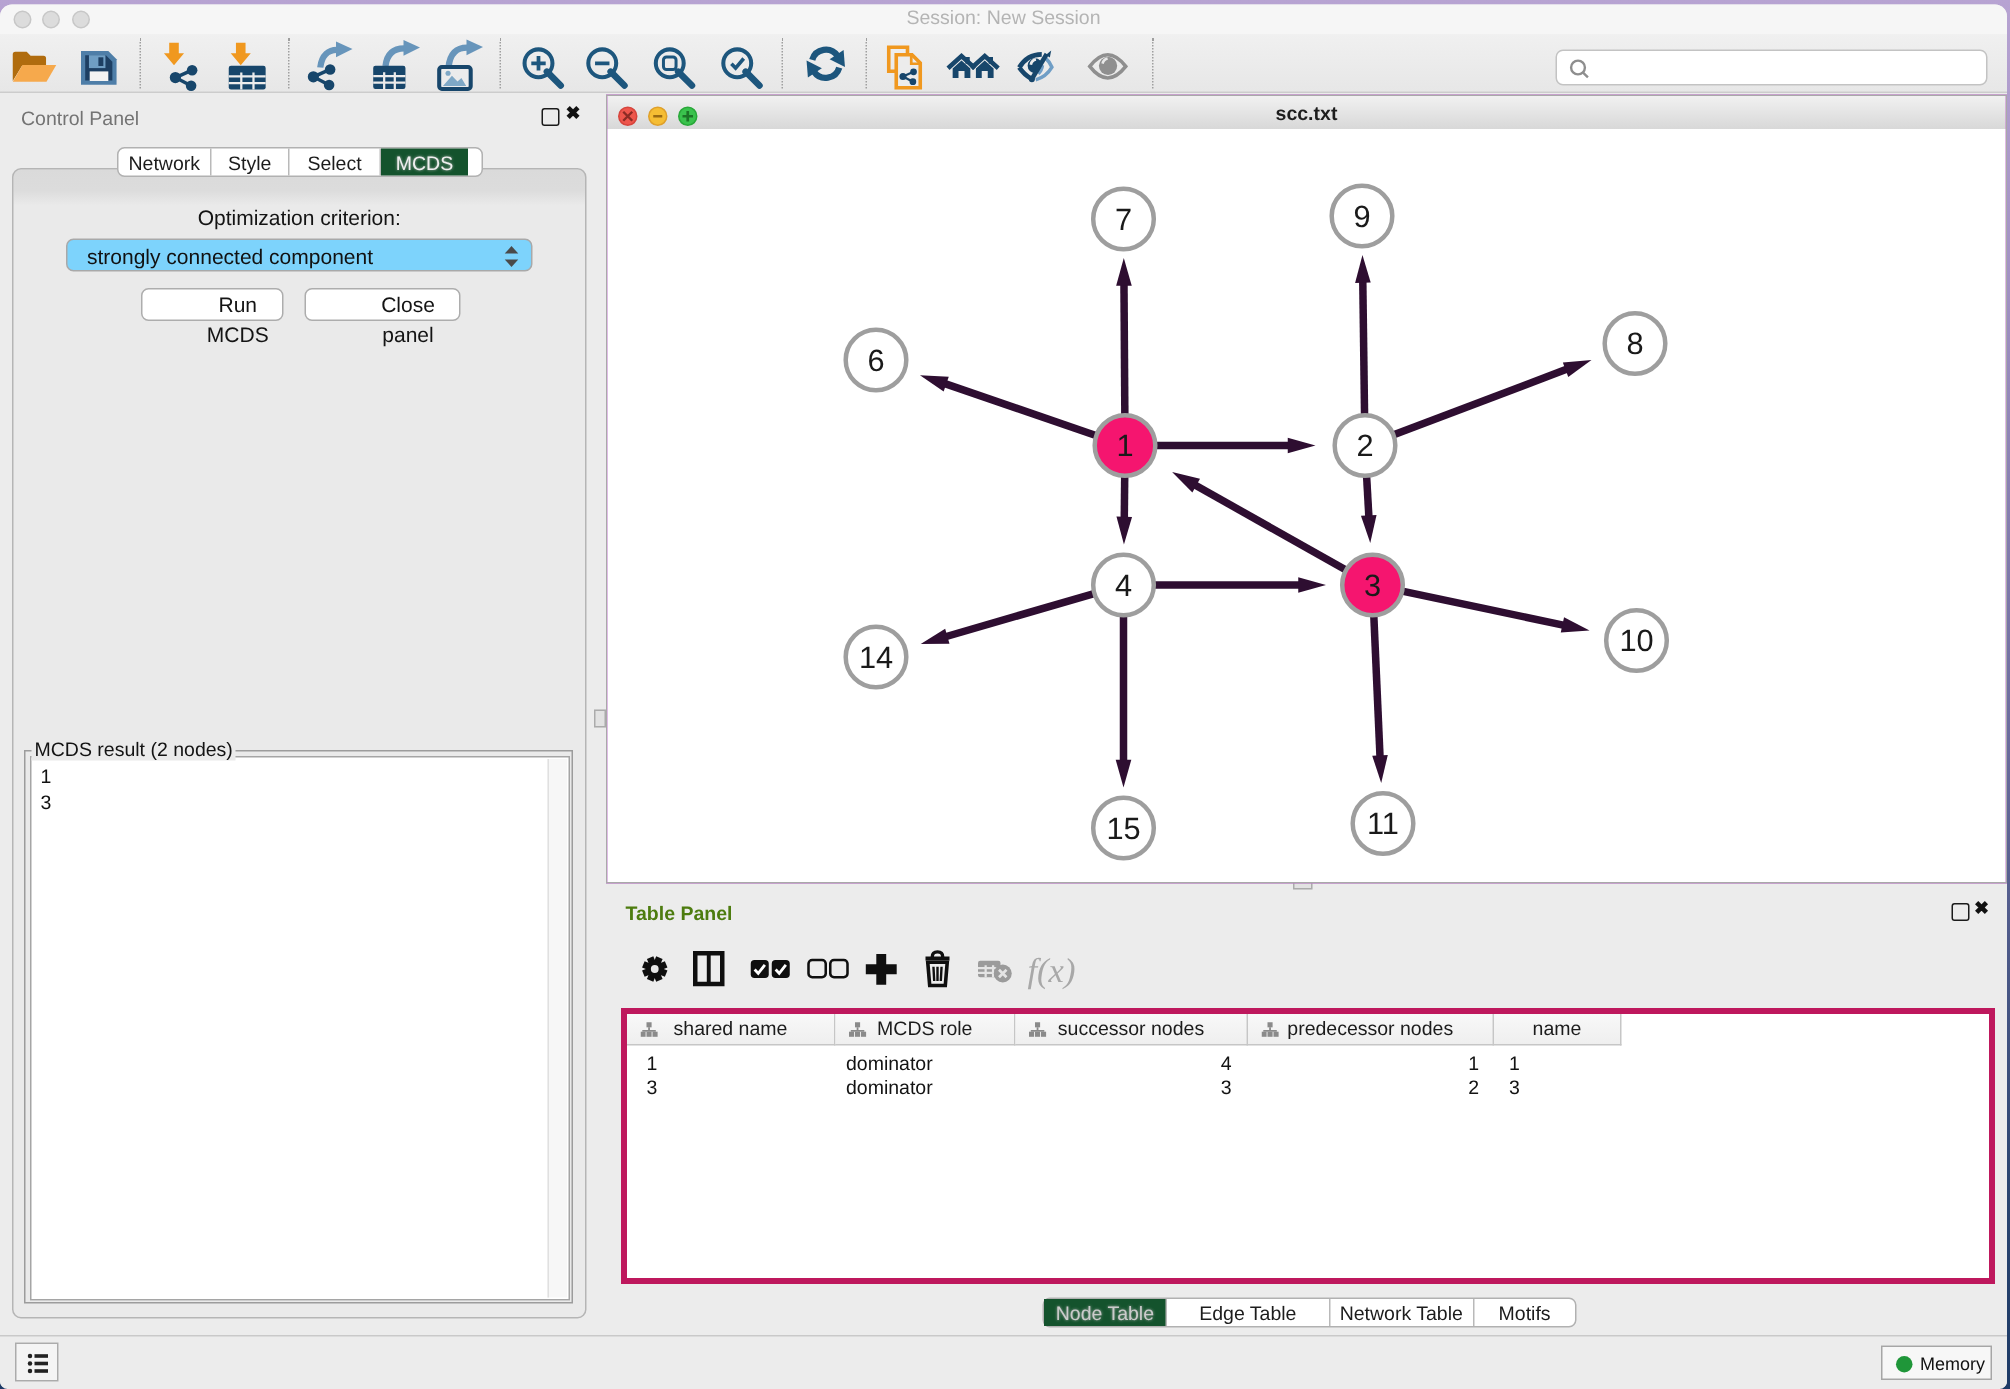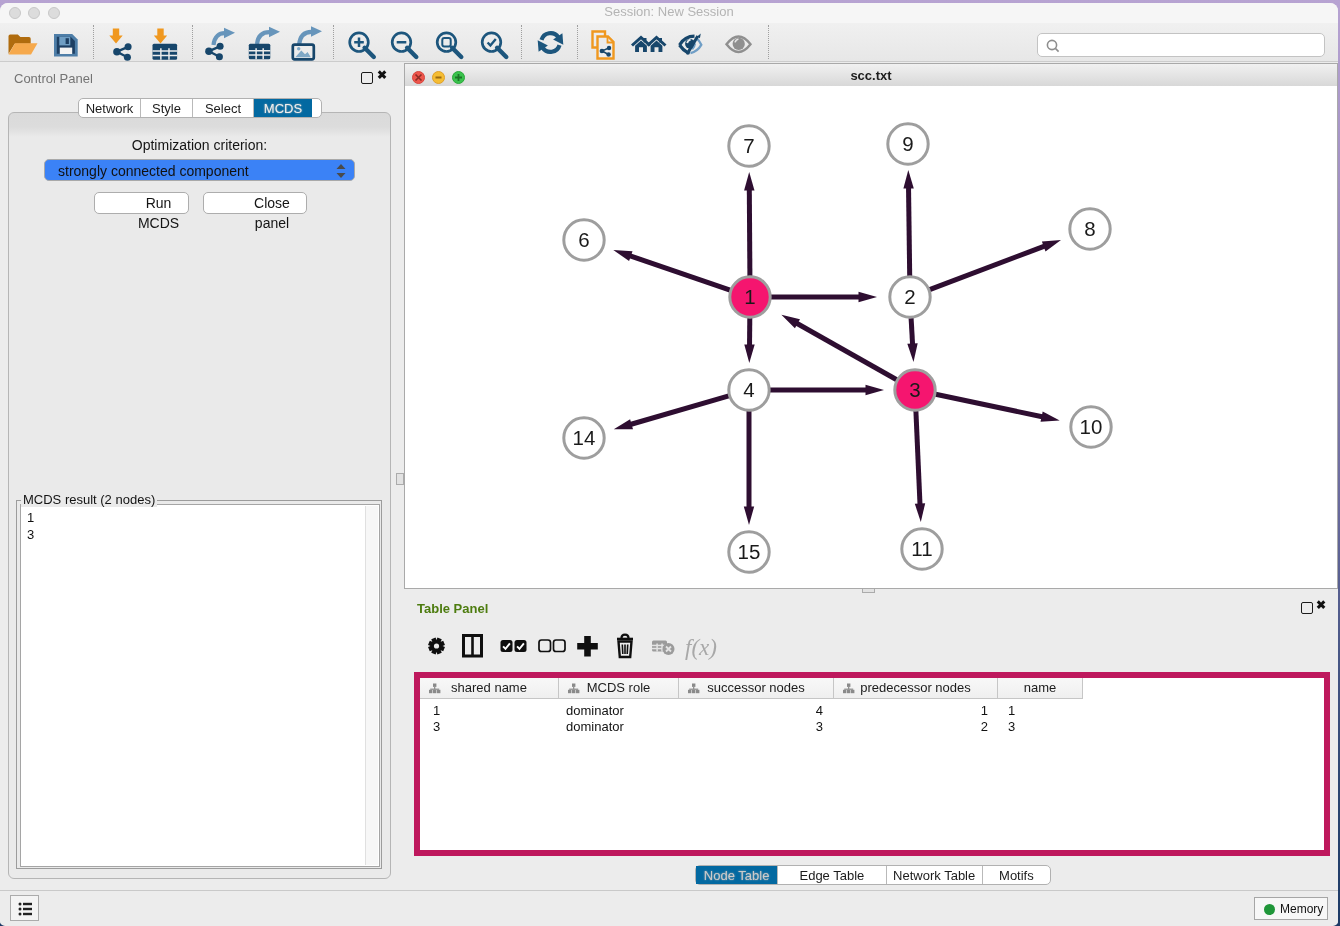--- a/index.html
+++ b/index.html
@@ -21,28 +21,28 @@
     background:#fff;border:1px solid #c3c3c3;border-radius:5px;box-sizing:border-box;}
   
   #cp-title{position:absolute;left:14px;top:71px;font-size:13px;color:#737373;}
   .floatbox{position:absolute;width:10px;height:10px;border:1.6px solid #1b1b1b;border-radius:2px;}
   .closex{position:absolute;font-size:12px;font-weight:bold;color:#111;}
   .tabs{position:absolute;display:flex;height:20px;
     border:1px solid #b1b1b1;border-radius:5px;background:#fff;box-sizing:border-box;}
   .tab{height:100%;display:flex;align-items:center;justify-content:center;
     font-size:13px;color:#1c1c1c;border-right:1px solid #b9b9b9;box-sizing:border-box;}
   .tab:last-child{border-right:none;}
-  .tab.sel{background:#0369a1;color:#efefef;text-shadow:0 0 2px #b5b5b5;}
+  .tab.sel{background:#14532d;color:#efefef;text-shadow:0 0 2px #b5b5b5;}
   #tabpane{position:absolute;left:8px;top:112px;width:383px;height:767px;
     border:1px solid #b5b5b5;border-radius:6px;box-sizing:border-box;
     background:linear-gradient(#dadada 0px,#dcdcdc 14px,#eaeaea 24px,#eaeaea 100%);}
   #optlabel{position:absolute;left:0;top:137px;width:399px;text-align:center;
     font-size:14px;color:#141414;}
   #selectbox{position:absolute;left:44px;top:159px;width:311px;height:22px;
-    background:#3b82f6;border:1px solid #a9a9a9;border-radius:5px;box-sizing:border-box;}
+    background:#7dd3fc;border:1px solid #a9a9a9;border-radius:5px;box-sizing:border-box;}
   #selectbox span{position:absolute;left:13px;top:3px;font-size:14px;color:#111;}
   .btn{position:absolute;height:22px;background:#fff;border:1px solid #adadad;
     border-radius:5px;box-sizing:border-box;text-align:center;
     font-size:14px;color:#141414;line-height:20px;padding-left:34px;}
   #fieldset{position:absolute;left:16px;top:500px;width:366px;height:369px;
     border:1px solid #9c9c9c;box-sizing:border-box;}
   #fieldlegend{position:absolute;left:21px;top:492px;background:#eaeaea;
     font-size:13px;color:#131313;padding:0 2px;}
   #mcdstext{position:absolute;left:3px;top:3px;width:360px;height:363px;
     background:#fff;border:1px solid #a5a5a5;box-sizing:border-box;}
@@ -56,21 +56,21 @@
     background:#d946ef;border:1px solid #a9a9a9;box-sizing:border-box;}
   #nettitle{position:absolute;left:0;top:0;width:100%;height:23px;
     background:linear-gradient(#f1f1f1,#d8d8d8);border-bottom:1px solid #a5a5a5;box-sizing:border-box;}
   #nettitle .t{position:absolute;top:4px;width:100%;text-align:center;
     font-size:13px;font-weight:bold;color:#1d1d1d;}
   .mtl{position:absolute;top:7px;width:13px;height:13px;border-radius:50%;box-sizing:border-box;}
   #netcanvas{position:absolute;left:0px;top:22px;width:932px;height:502px;background:#fff;overflow:hidden;}
   
   #tp-title{position:absolute;left:417px;top:601px;font-size:13px;color:#4d7c0f;font-weight:bold;}
   #tablebody{position:absolute;left:414px;top:672px;width:916px;height:184px;
-    background:#fff;border:6px solid #be185d;box-sizing:border-box;}
+    background:#fff;border:4px solid #be185d;box-sizing:border-box;}
   .th{position:absolute;top:0;height:21px;background:linear-gradient(#f8f8f8,#efefef);
     border-right:1px solid #c6c6c6;border-bottom:1px solid #c6c6c6;box-sizing:border-box;
     font-size:13px;color:#1c1c1c;text-align:center;line-height:20px;}
   .td{position:absolute;font-size:13px;color:#131313;height:16px;line-height:16px;}
   
   #statusbar{position:absolute;left:0;top:890px;width:100%;height:33px;
     background:#ececec;border-top:1px solid #c9c9c9;}
   #membtn{position:absolute;left:1254px;top:897px;width:74px;height:23px;
     background:#f7f7f7;border:1px solid #a6a6a6;box-sizing:border-box;}
   #membtn .dot{position:absolute;left:9px;top:5.5px;width:11px;height:11px;

